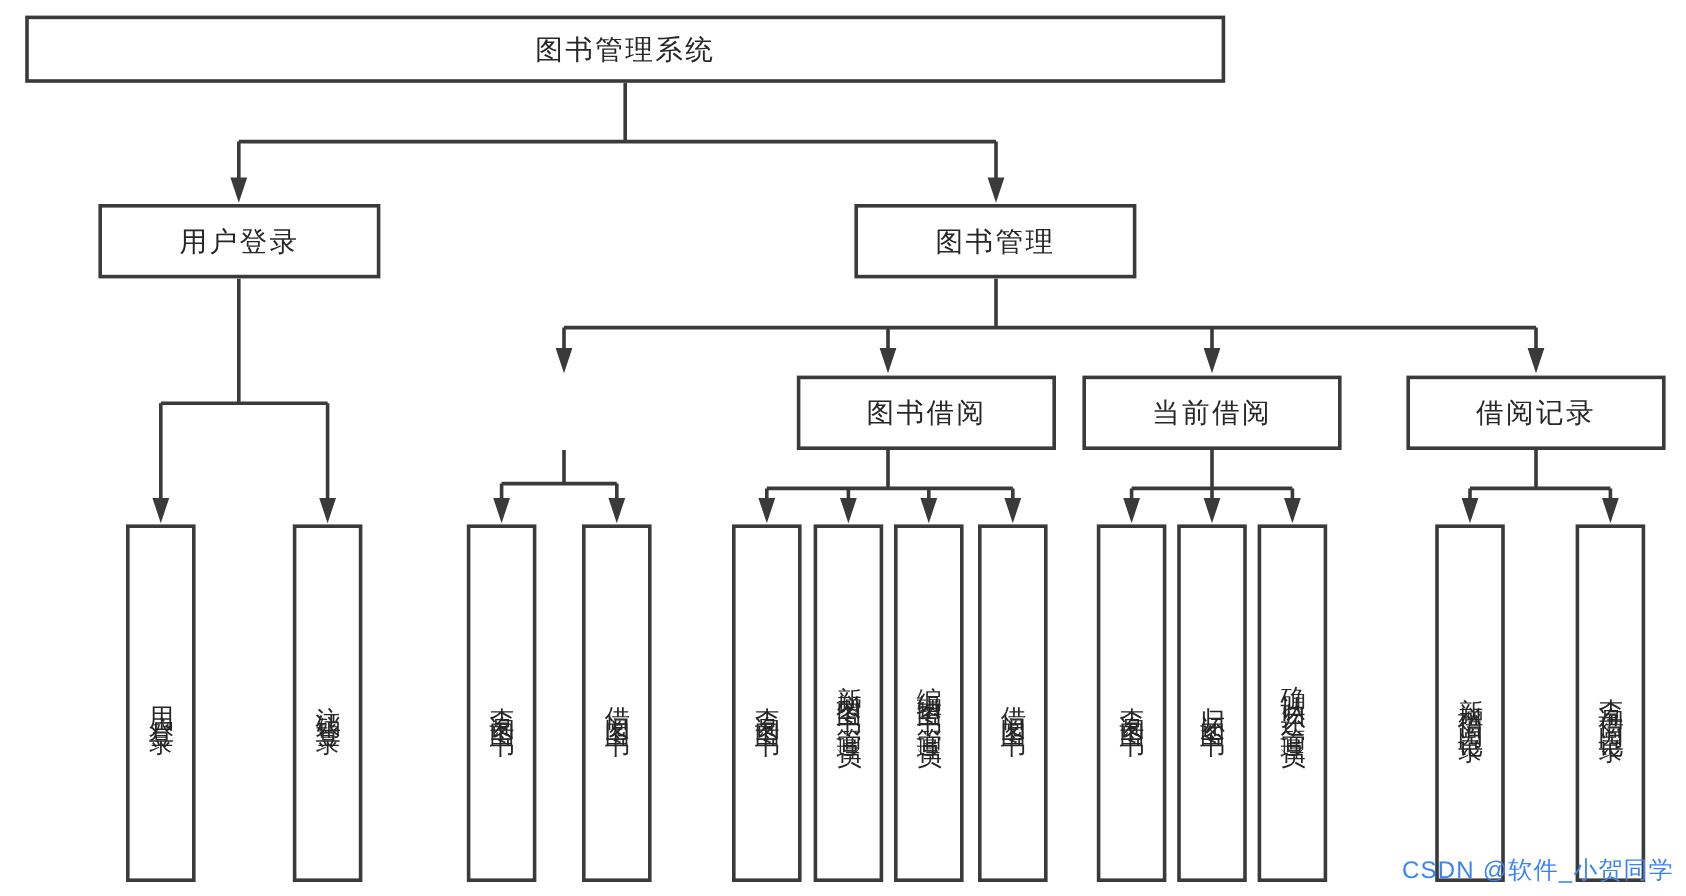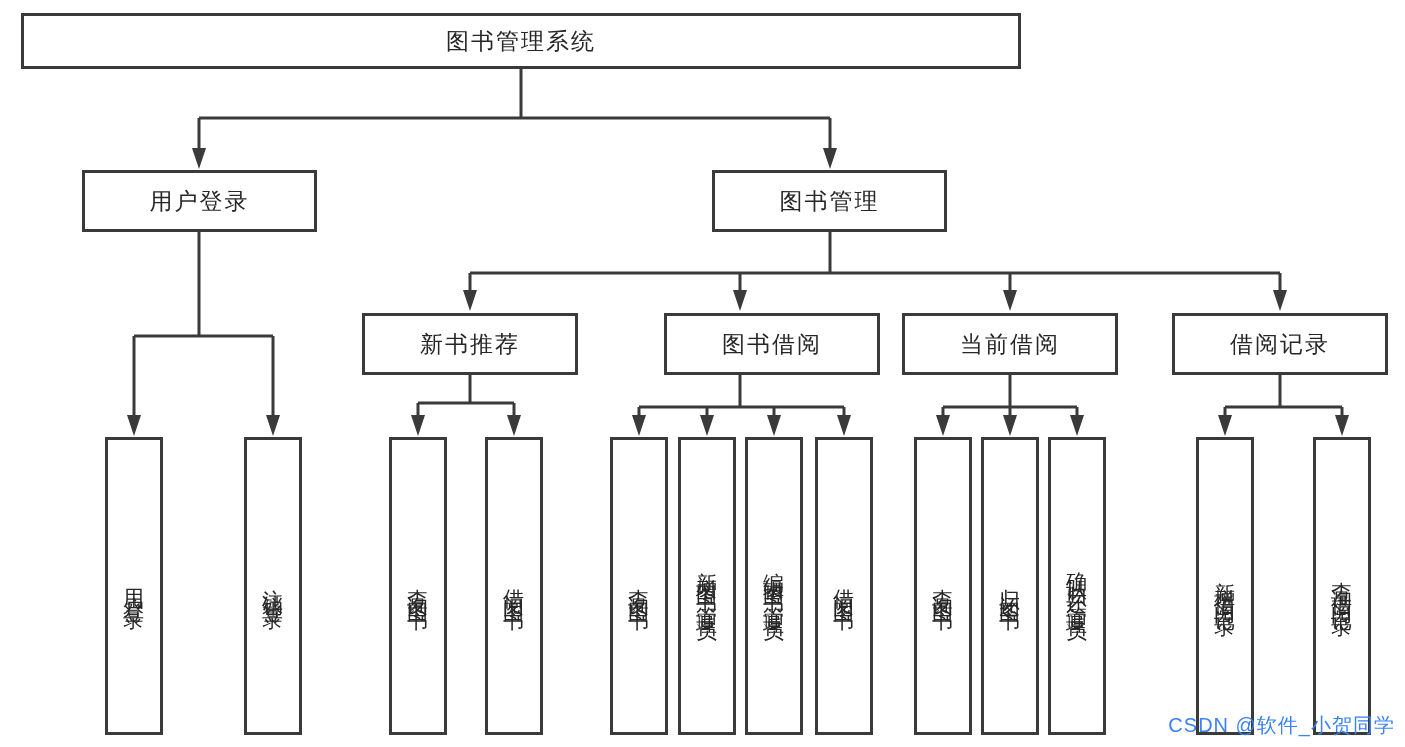--- a/index.html
+++ b/index.html
@@ -101,21 +101,20 @@
       <polygon points="1218,415 1232,415 1225,436"></polygon>
       <polygon points="1335,415 1349,415 1342,436"></polygon>
     </g>
   </svg>
 
   <div class="node h-node root-node" style="left:21px;">图书管理系统</div>
 
   <div class="node h-node lvl2-node" style="left:82px;">用户登录</div>
   <div class="node h-node lvl2-node" style="left:712px;">图书管理</div>
 
-  <div class="node h-node lvl3-node" style="left:362px;">新书推荐</div>
   <div class="node h-node lvl3-node" style="left:664px;">图书借阅</div>
   <div class="node h-node lvl3-node" style="left:902px;">当前借阅</div>
   <div class="node h-node lvl3-node" style="left:1172px;">借阅记录</div>
 
   <div class="node leaf" style="left:105px;">用户登录</div>
   <div class="node leaf" style="left:244px;">注销登录</div>
 
   <div class="node leaf" style="left:389px;">查询图书</div>
   <div class="node leaf" style="left:485px;">借阅图书</div>
 

